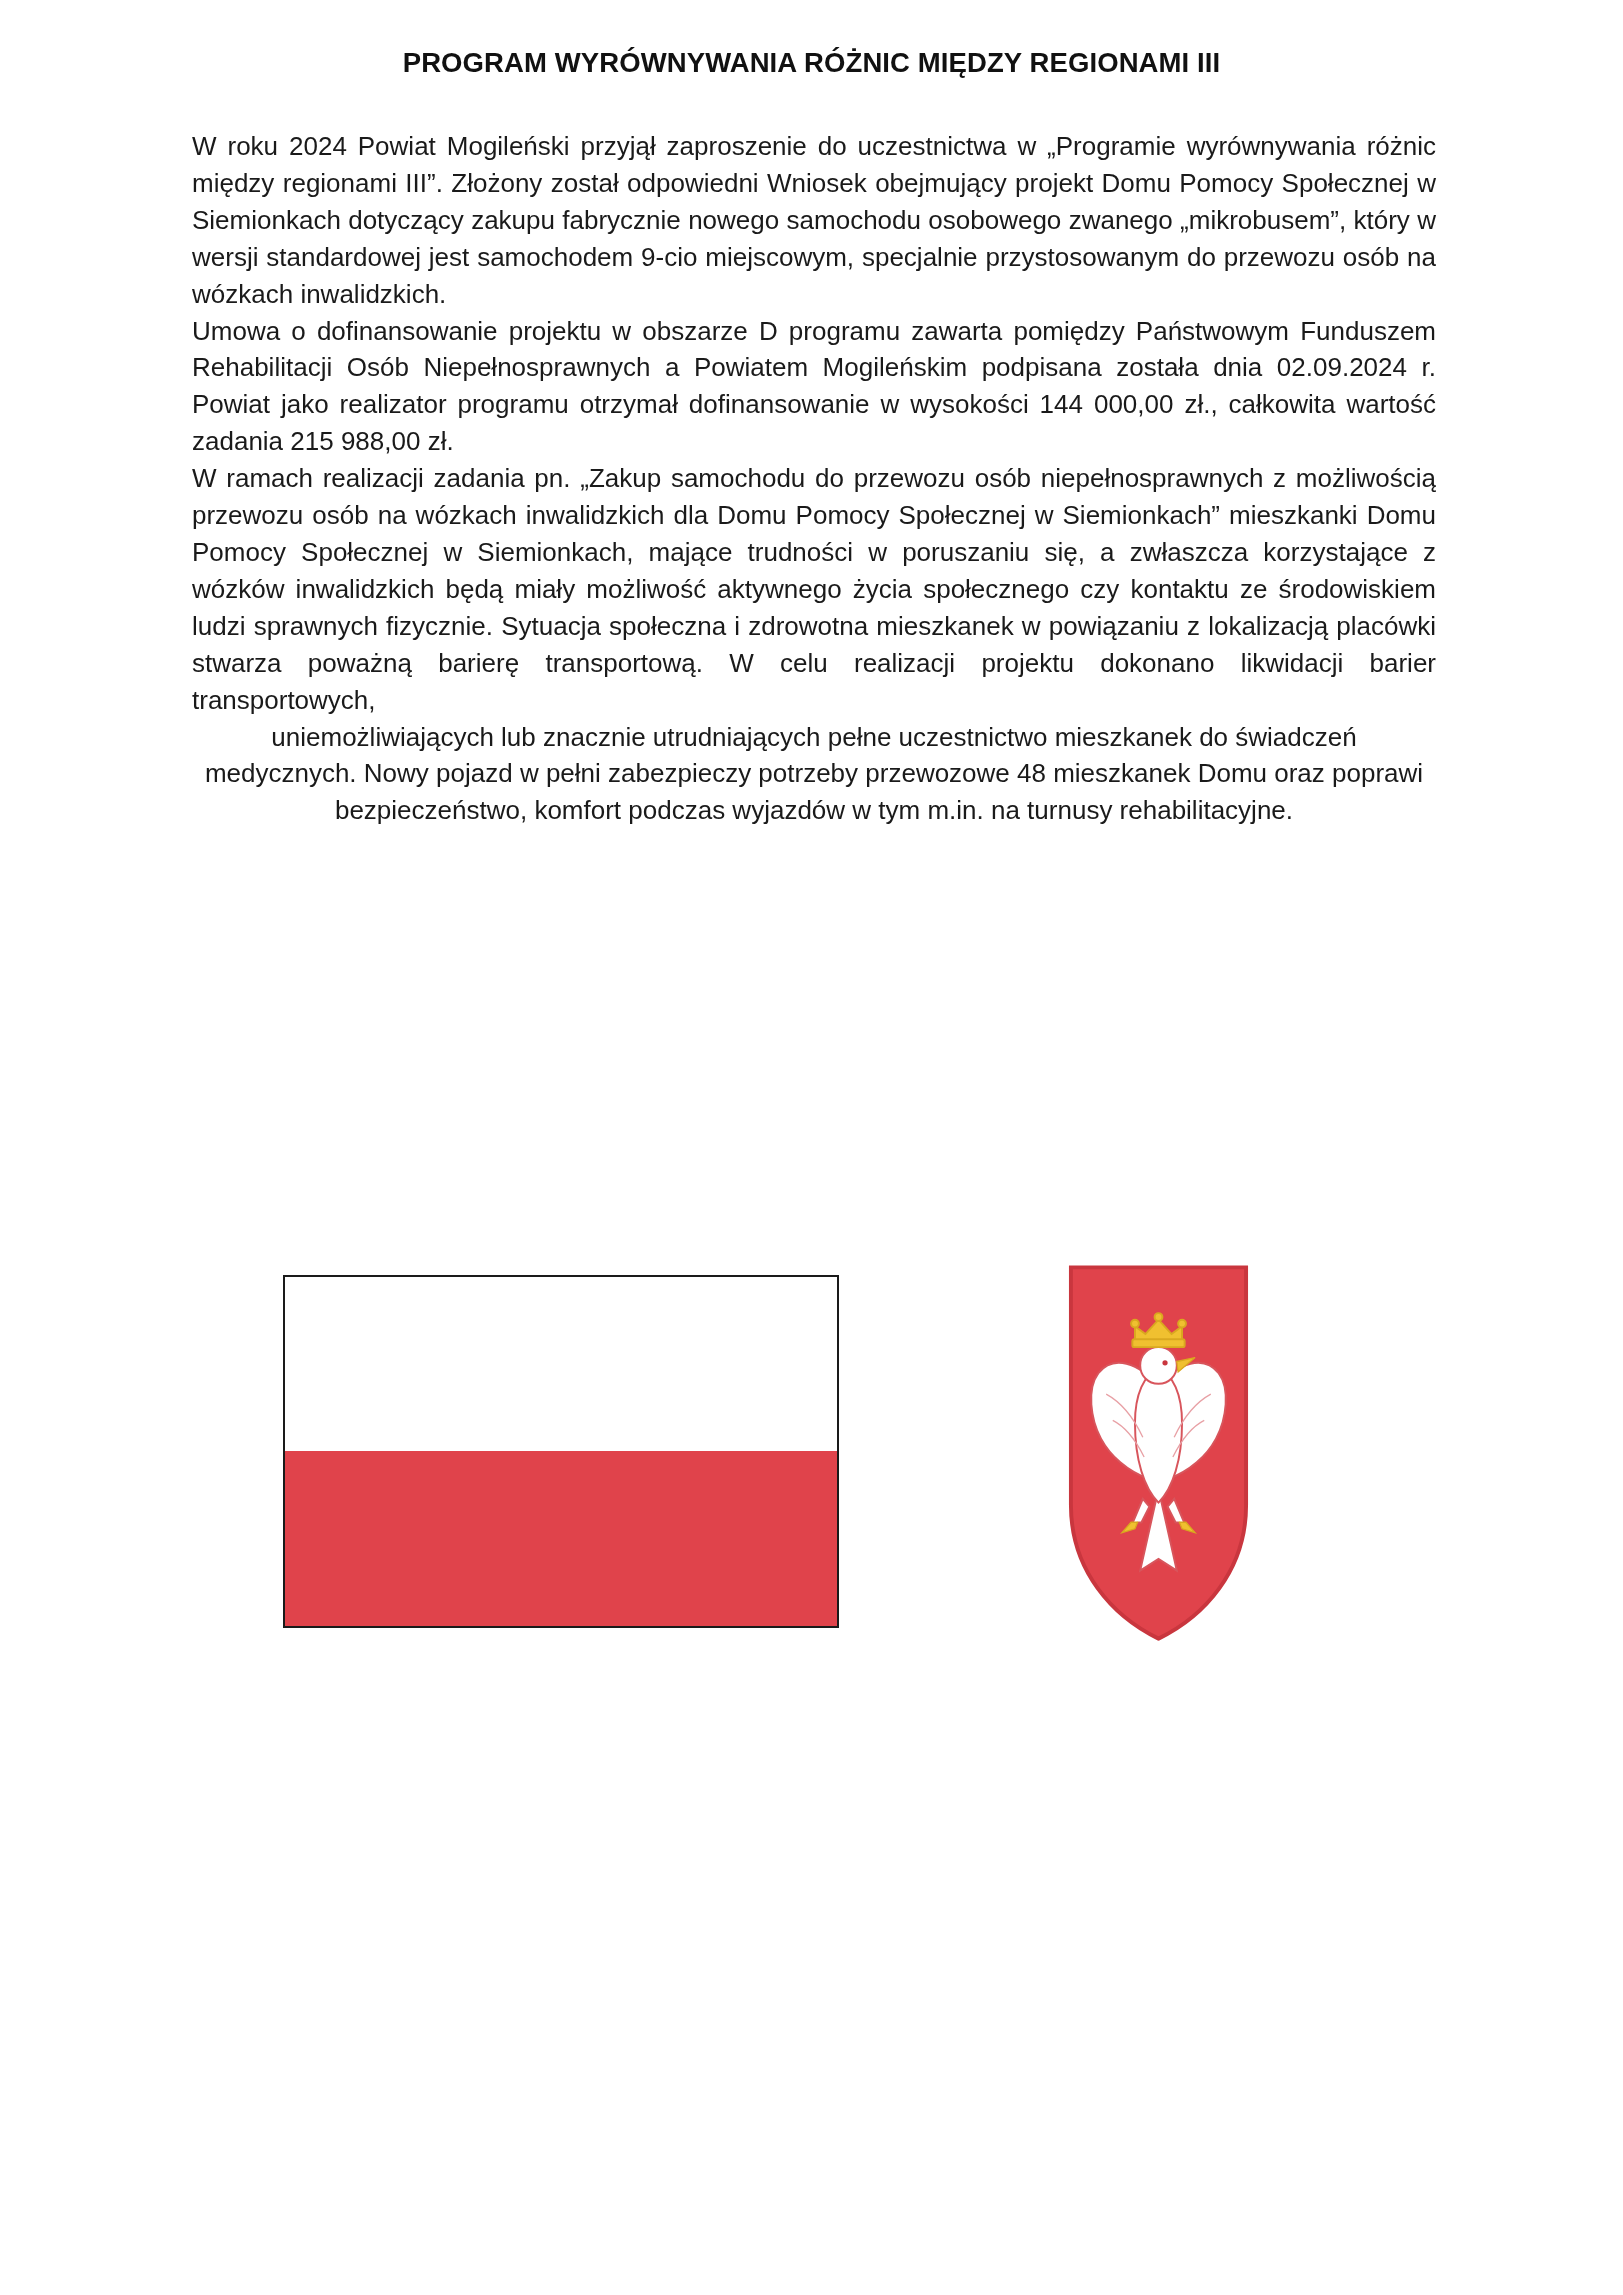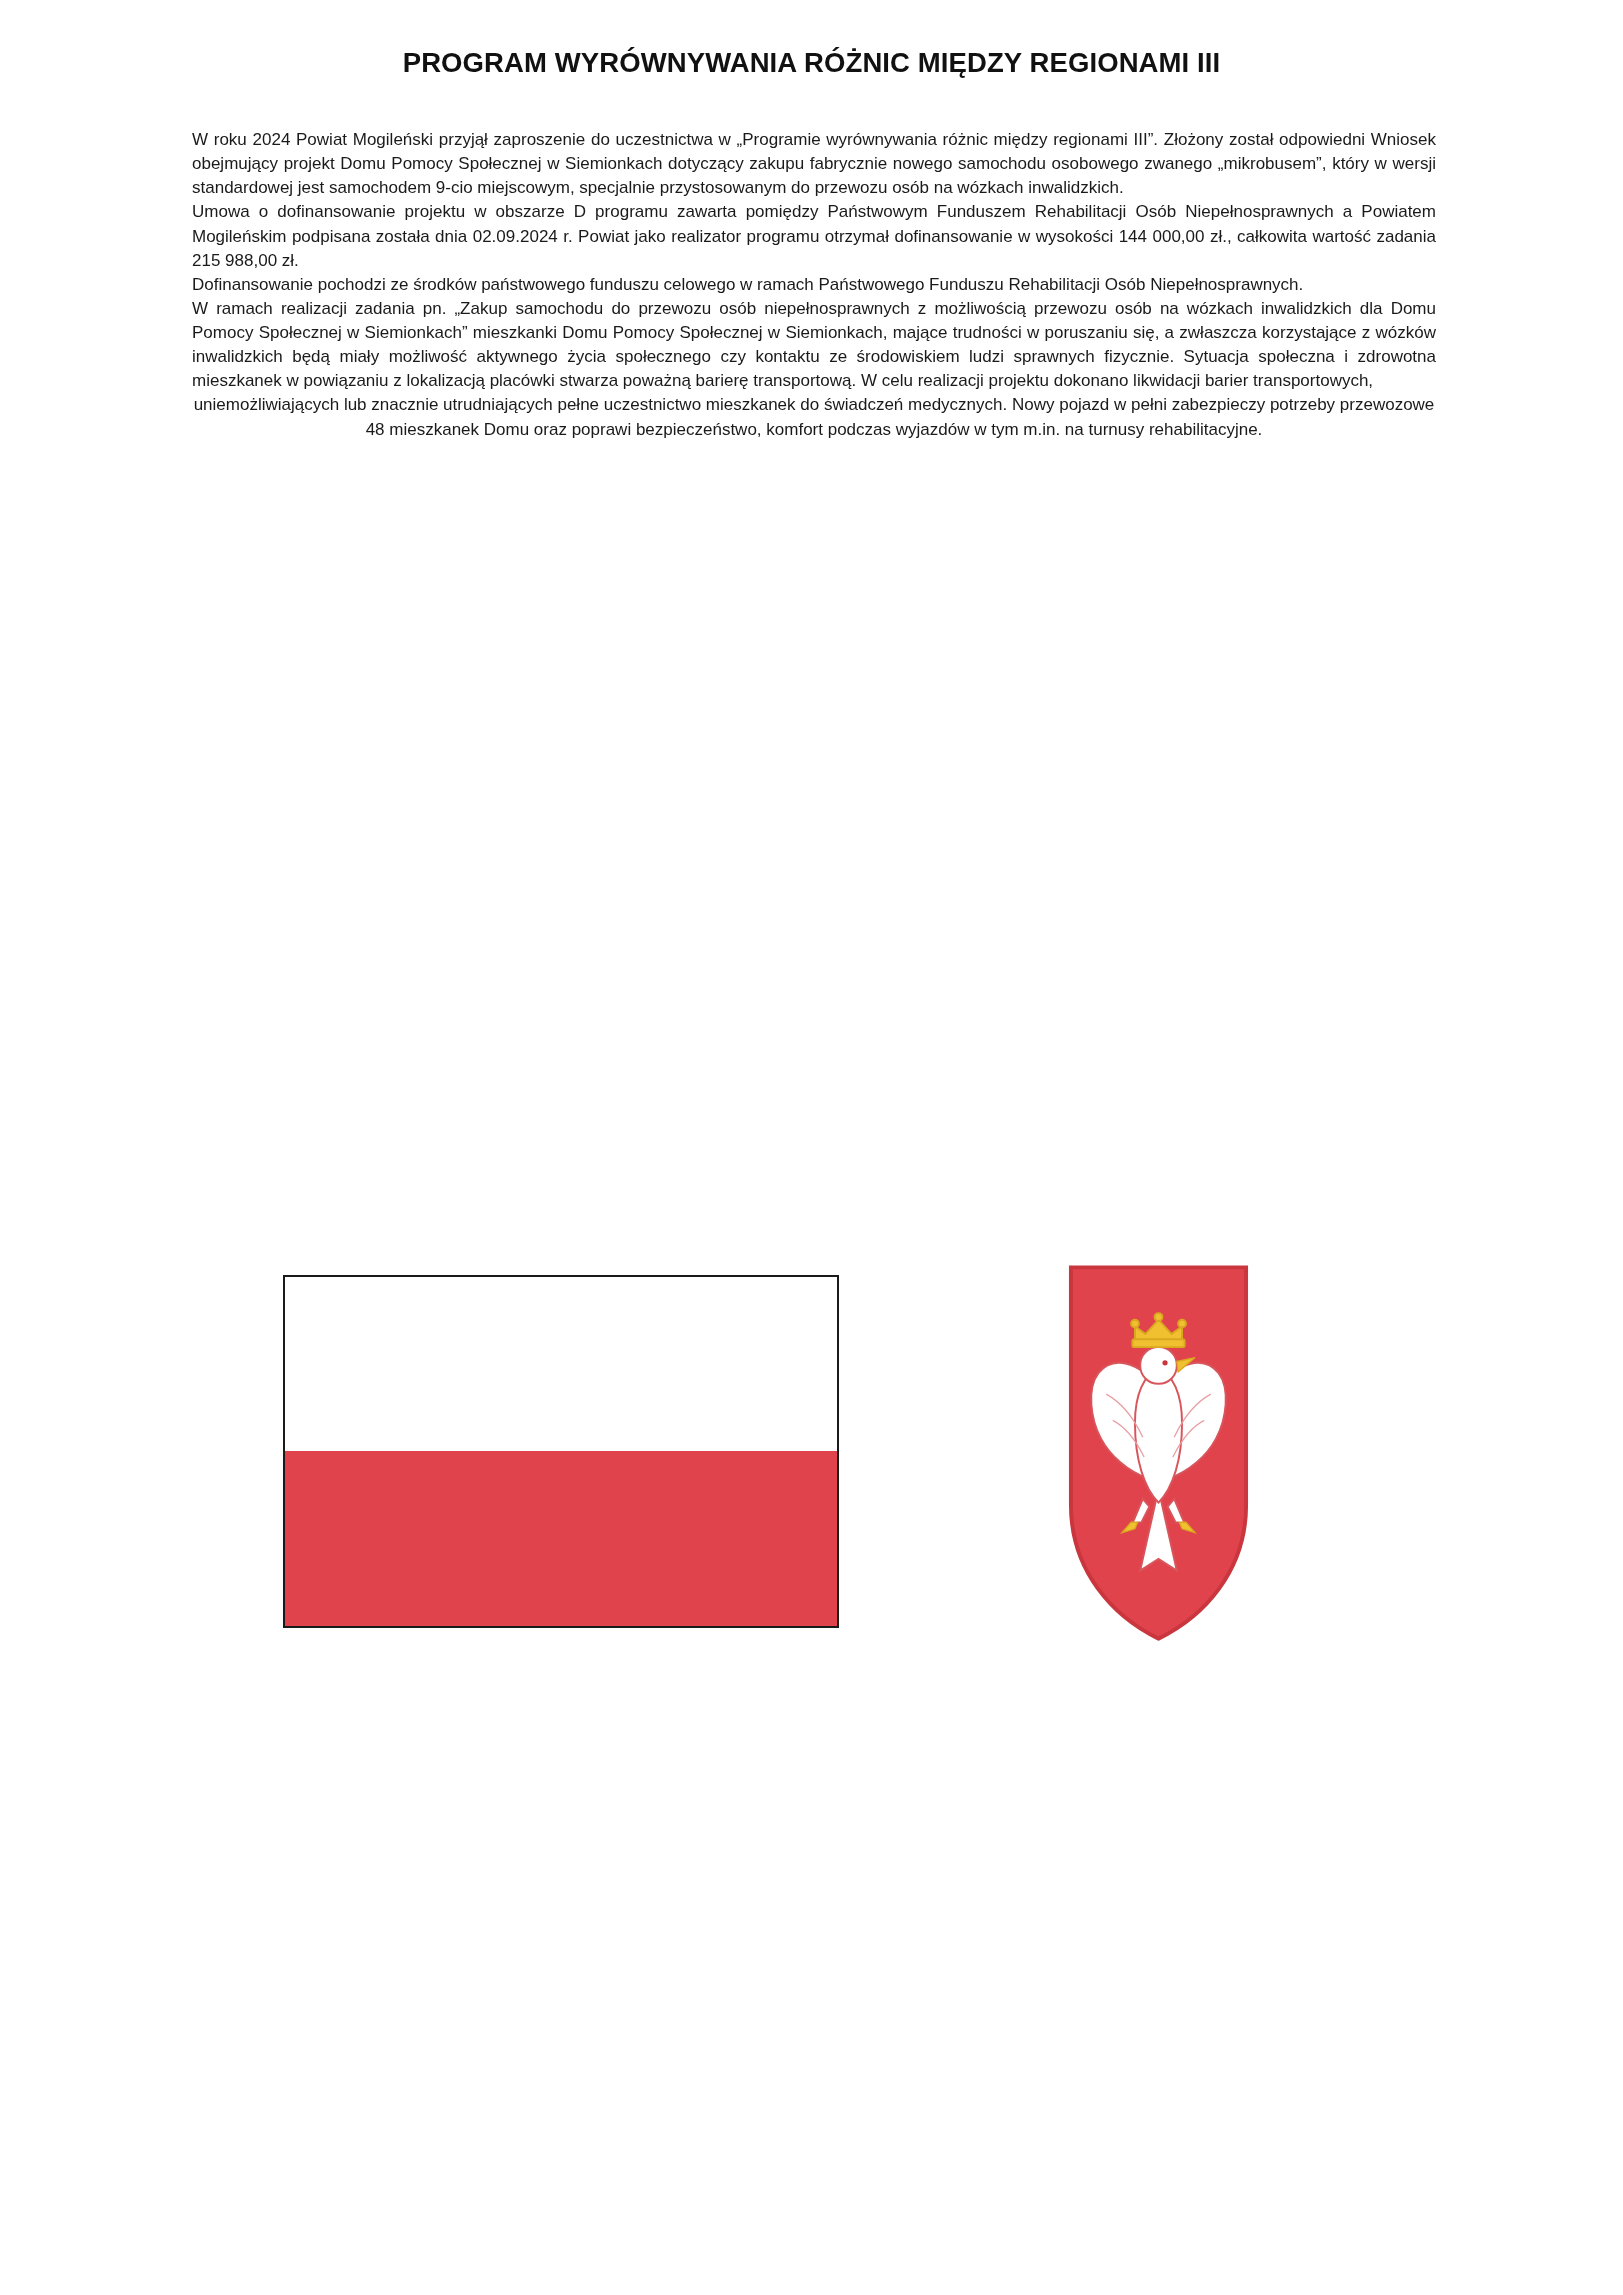--- a/index.html
+++ b/index.html
@@ -29,21 +29,21 @@
     font-size: 27.5px;
     font-weight: bold;
     letter-spacing: 0.1px;
     color: #111111;
   }
   .body-text {
     position: absolute;
     top: 128px;
     left: 192px;
     width: 1244px;
-    font-size: 17px;
+    font-size: 26px;
     line-height: 1.42;
     color: #1a1a1a;
   }
   .para {
     margin: 0 0 0 0;
     text-align: justify;
     text-justify: inter-word;
   }
   .para.nojust {
     text-align: center;
@@ -97,21 +97,20 @@
 </head>
 <body>
 
 <div class="page">
 
   <div class="doc-title">PROGRAM WYRÓWNYWANIA RÓŻNIC MIĘDZY REGIONAMI III</div>
 
   <div class="body-text">
     <p class="para">W roku 2024 Powiat Mogileński przyjął zaproszenie do uczestnictwa w „Programie wyrównywania różnic między regionami III”. Złożony został odpowiedni Wniosek obejmujący projekt Domu Pomocy Społecznej w Siemionkach dotyczący zakupu fabrycznie nowego samochodu osobowego zwanego „mikrobusem”, który w wersji standardowej jest samochodem 9-cio miejscowym, specjalnie przystosowanym do przewozu osób na wózkach inwalidzkich.</p>
     <p class="para">Umowa o dofinansowanie projektu w obszarze D programu zawarta pomiędzy Państwowym Funduszem Rehabilitacji Osób Niepełnosprawnych a Powiatem Mogileńskim podpisana została dnia 02.09.2024 r. Powiat jako realizator programu otrzymał dofinansowanie w wysokości 144 000,00 zł., całkowita wartość zadania 215 988,00 zł.</p>
-    <p class="para">Dofinansowanie pochodzi ze środków państwowego funduszu celowego w ramach Państwowego Funduszu Rehabilitacji Osób Niepełnosprawnych.</p>
     <p class="para">W ramach realizacji zadania pn. „Zakup samochodu do przewozu osób niepełnosprawnych z możliwością przewozu osób na wózkach inwalidzkich dla Domu Pomocy Społecznej w Siemionkach” mieszkanki Domu Pomocy Społecznej w Siemionkach, mające trudności w poruszaniu się, a zwłaszcza korzystające z wózków inwalidzkich będą miały możliwość aktywnego życia społecznego czy kontaktu ze środowiskiem ludzi sprawnych fizycznie. Sytuacja społeczna i zdrowotna mieszkanek w powiązaniu z lokalizacją placówki stwarza poważną barierę transportową. W celu realizacji projektu dokonano likwidacji barier transportowych,</p>
     <p class="para nojust">uniemożliwiających lub znacznie utrudniających pełne uczestnictwo mieszkanek do świadczeń medycznych. Nowy pojazd w pełni zabezpieczy potrzeby przewozowe 48 mieszkanek Domu oraz poprawi bezpieczeństwo, komfort podczas wyjazdów w tym m.in. na turnusy rehabilitacyjne.</p>
   </div>
 
   <div class="emblems">
 
     <div class="flag">
       <div class="stripe-white"></div>
       <div class="stripe-red"></div>
     </div>

